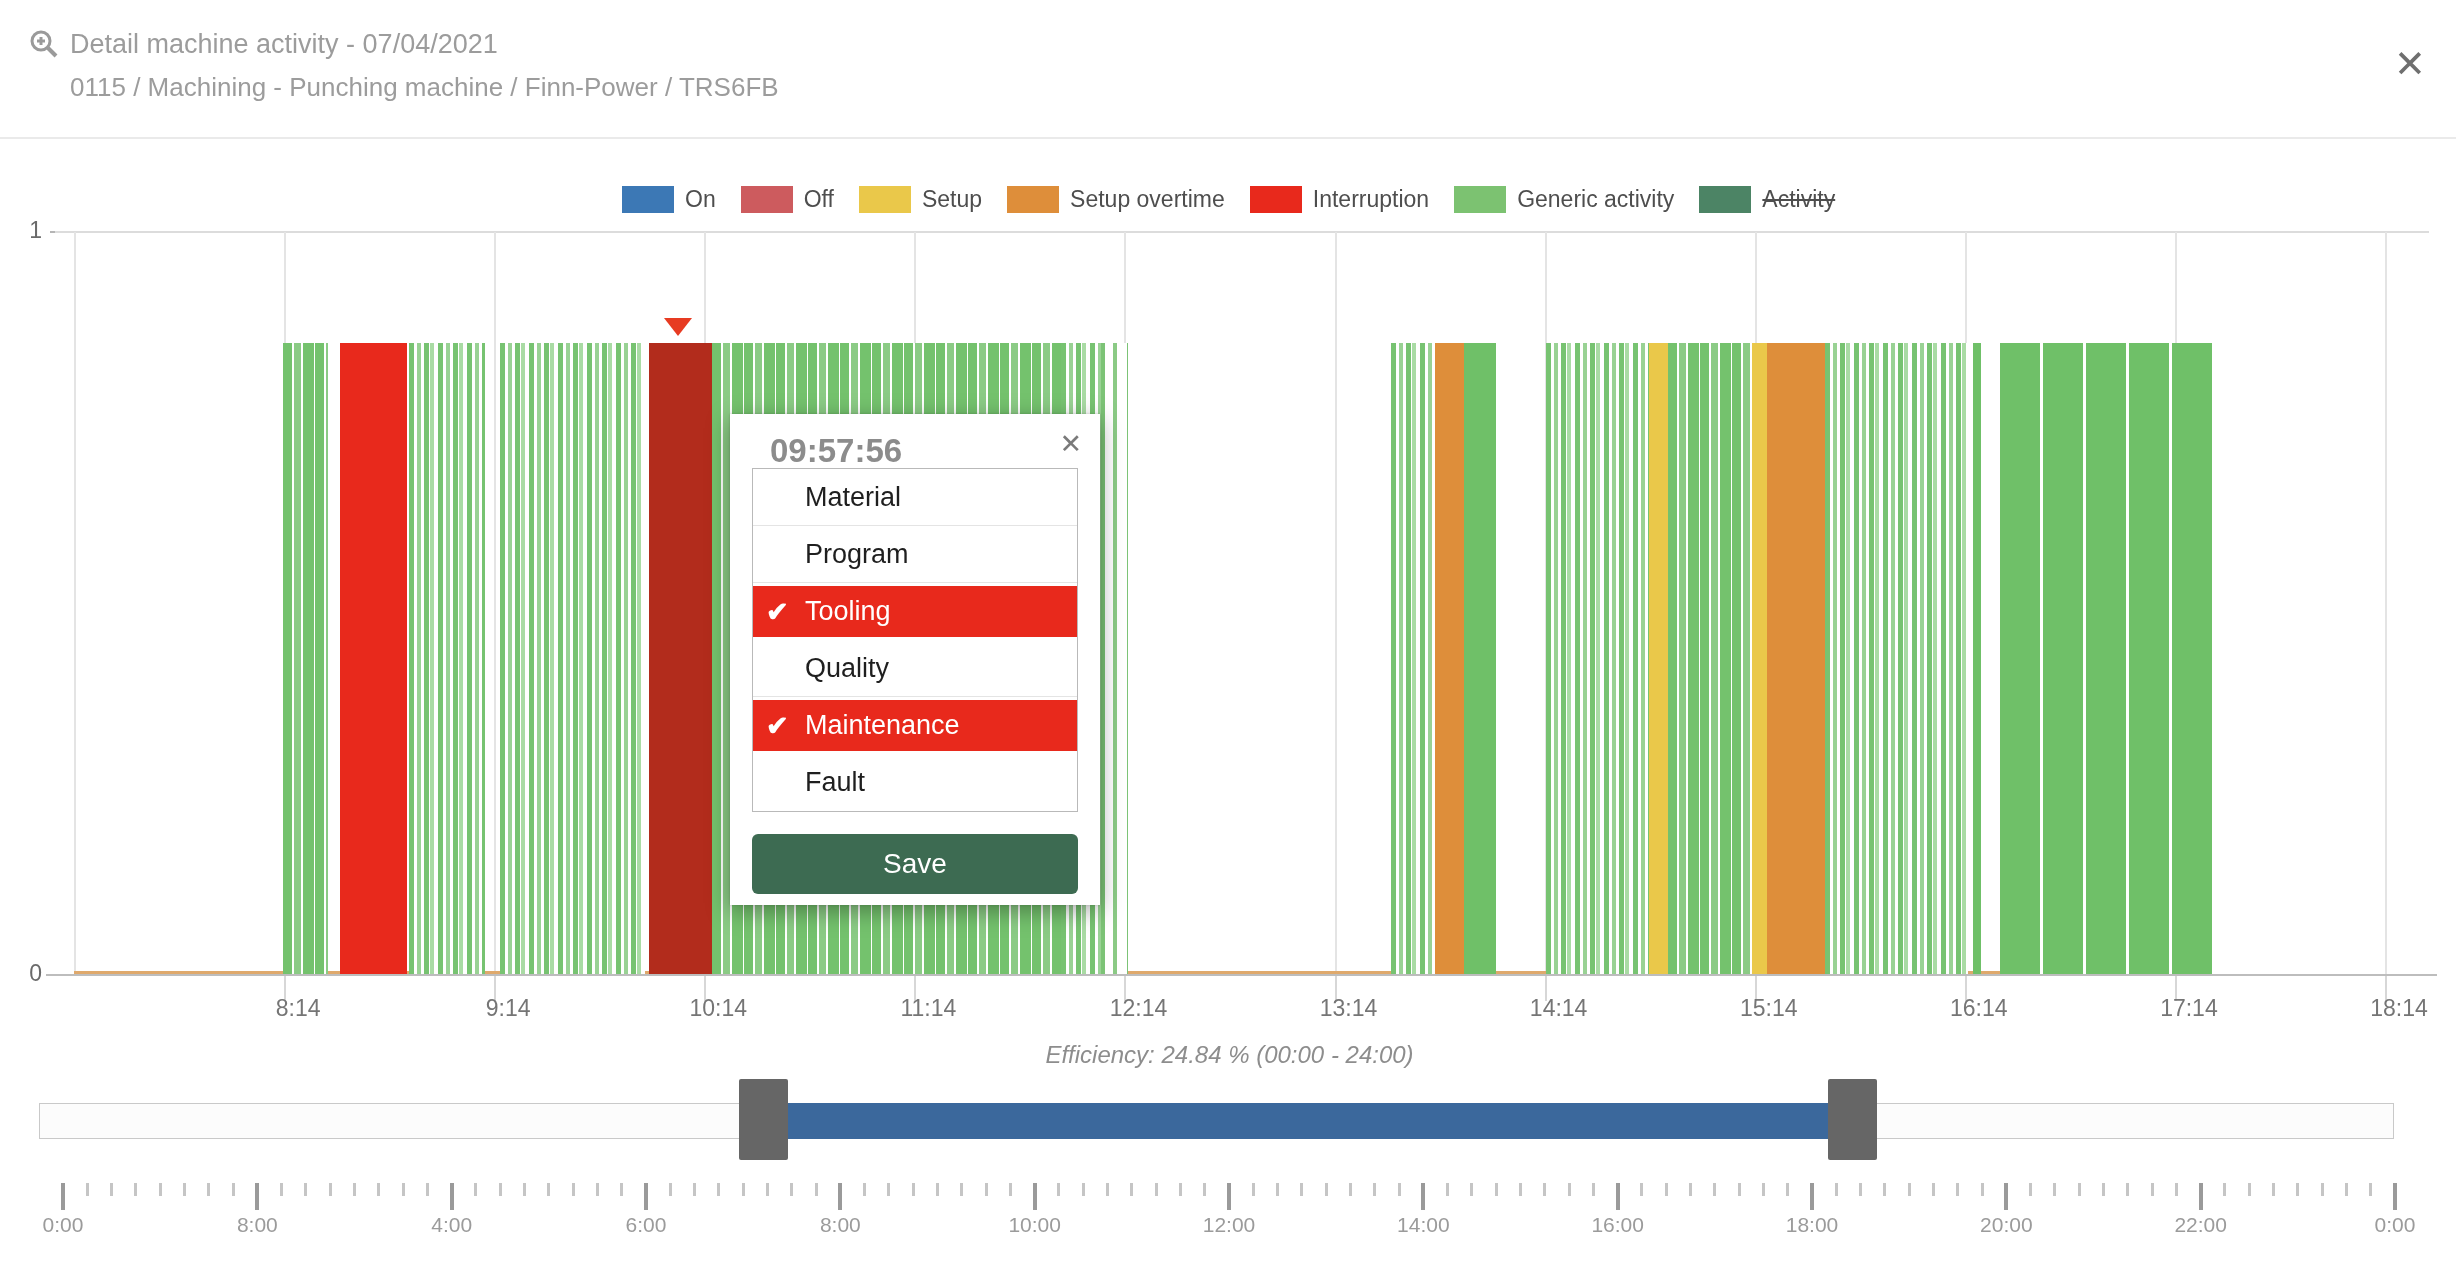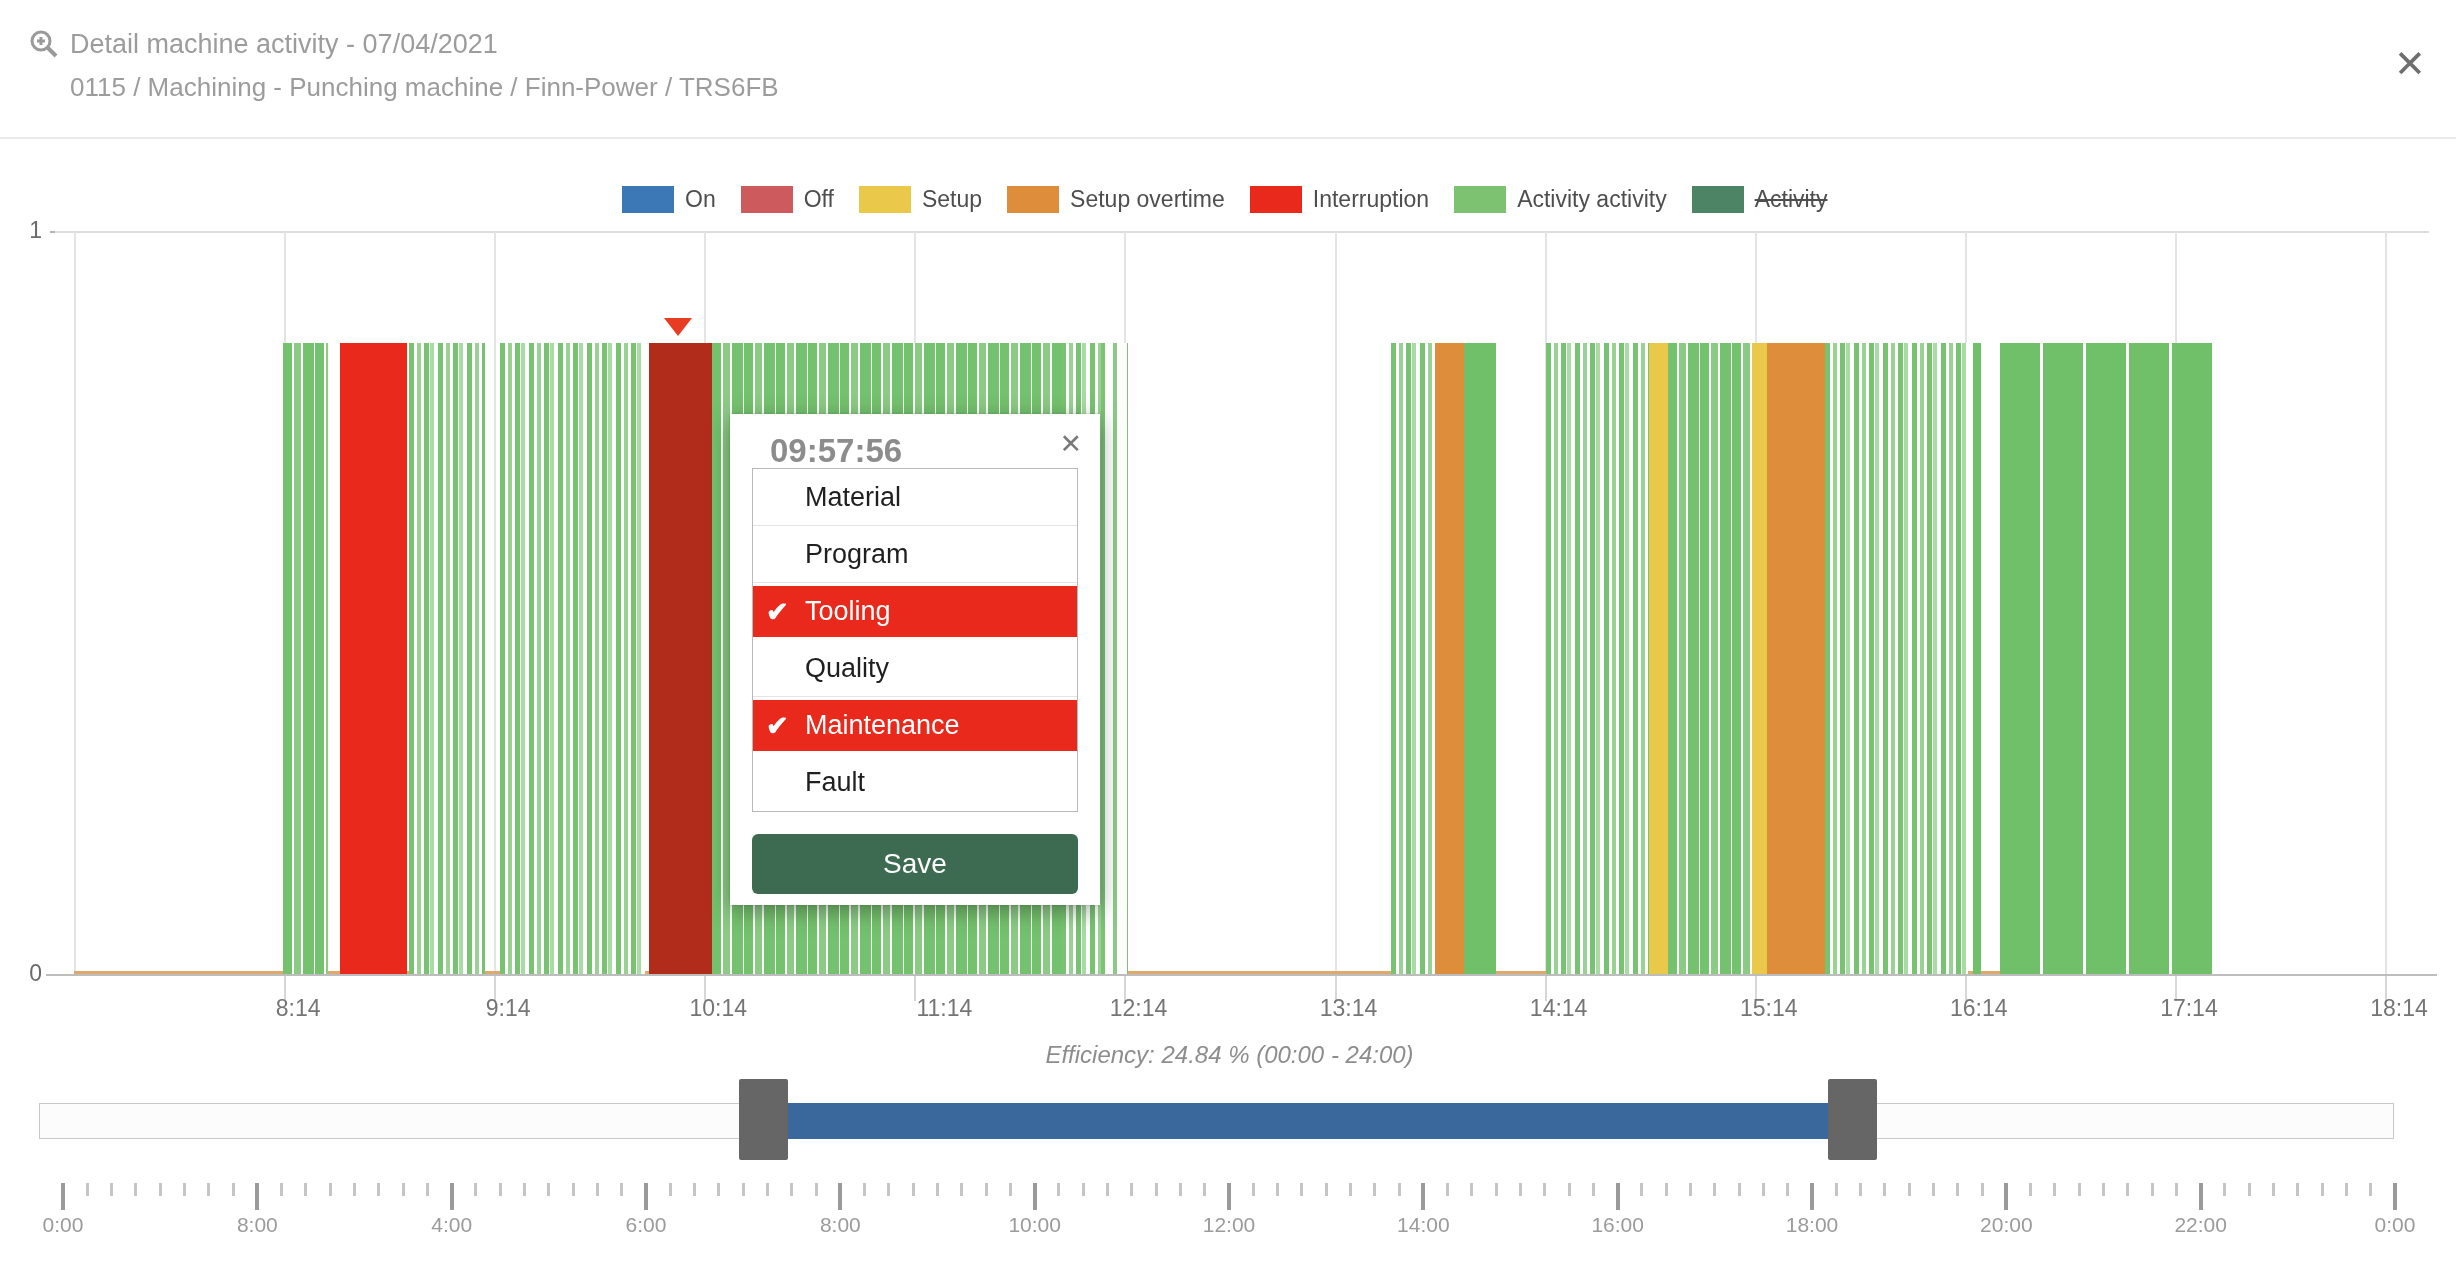--- a/index.html
+++ b/index.html
@@ -114,21 +114,21 @@
     <div class="legend-item">
       <span class="legend-swatch" style="background: rgb(222, 142, 58);"></span>
       <span class="legend-label">Setup overtime</span>
     </div>
     <div class="legend-item">
       <span class="legend-swatch" style="background: rgb(232, 41, 28);"></span>
       <span class="legend-label">Interruption</span>
     </div>
     <div class="legend-item">
       <span class="legend-swatch" style="background: rgb(124, 194, 113);"></span>
-      <span class="legend-label">Activity activity</span>
+      <span class="legend-label">Generic activity</span>
     </div>
     <div class="legend-item">
       <span class="legend-swatch" style="background: rgb(76, 132, 101);"></span>
       <span class="legend-label struck">Activity</span>
     </div>
   </div>
 
 <span class="y-label" id="yTop">1</span>
 <span class="y-label" id="yBottom">0</span>
 <div class="y-dash" style="top:231px;"></div>
@@ -177,21 +177,21 @@
     <div class="seg striped" style="left: 75.7882%; width: 6.18182%;"></div>
     <div class="seg solid" style="left: 82.1518%; width: 0.363636%;"></div>
     <div class="seg blocks" style="left: 83.3336%; width: 9.18182%;"></div>
     <div class="marker" style="left: 26.1518%;"></div>
   </div>
 <div class="axis-x"></div>
 <div id="xlabels">
     <span class="x-label" style="left: 9.09091%;">8:14</span>
     <span class="x-label" style="left: 18.1818%;">9:14</span>
     <span class="x-label" style="left: 27.2727%;">10:14</span>
-    <span class="x-label" style="left: 36.3636%; margin-left: 16px;">11:14</span>
+    <span class="x-label" style="left: 36.3636%;">11:14</span>
     <span class="x-label" style="left: 45.4545%;">12:14</span>
     <span class="x-label" style="left: 54.5455%;">13:14</span>
     <span class="x-label" style="left: 63.6364%;">14:14</span>
     <span class="x-label" style="left: 72.7273%;">15:14</span>
     <span class="x-label" style="left: 81.8182%;">16:14</span>
     <span class="x-label" style="left: 90.9091%;">17:14</span>
     <span class="x-label" style="left: 100%;">18:14</span>
   </div>
 <div class="efficiency">Efficiency: 24.84 % (00:00 - 24:00)</div>
 

